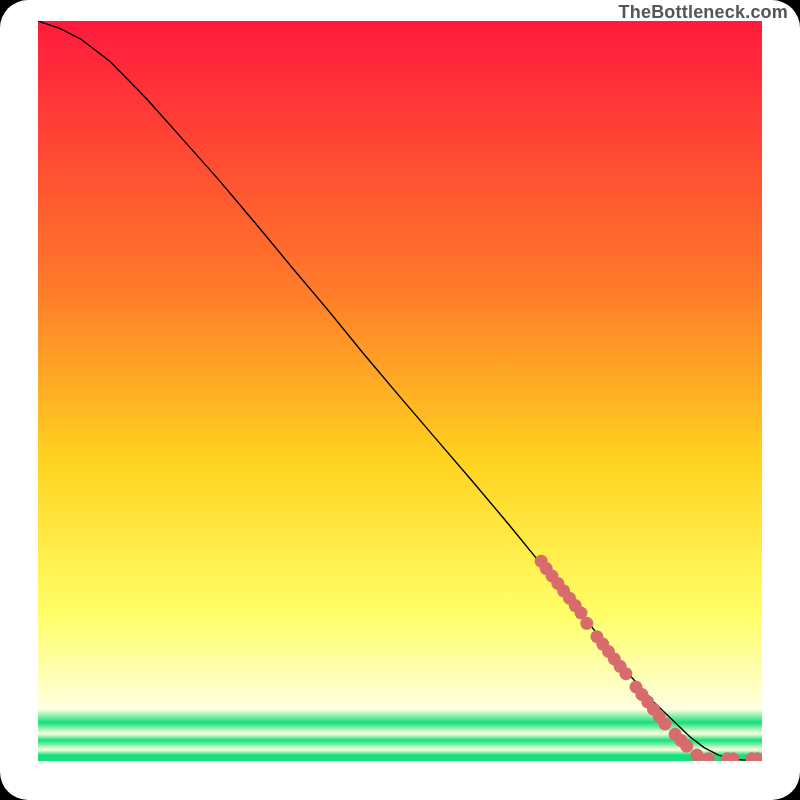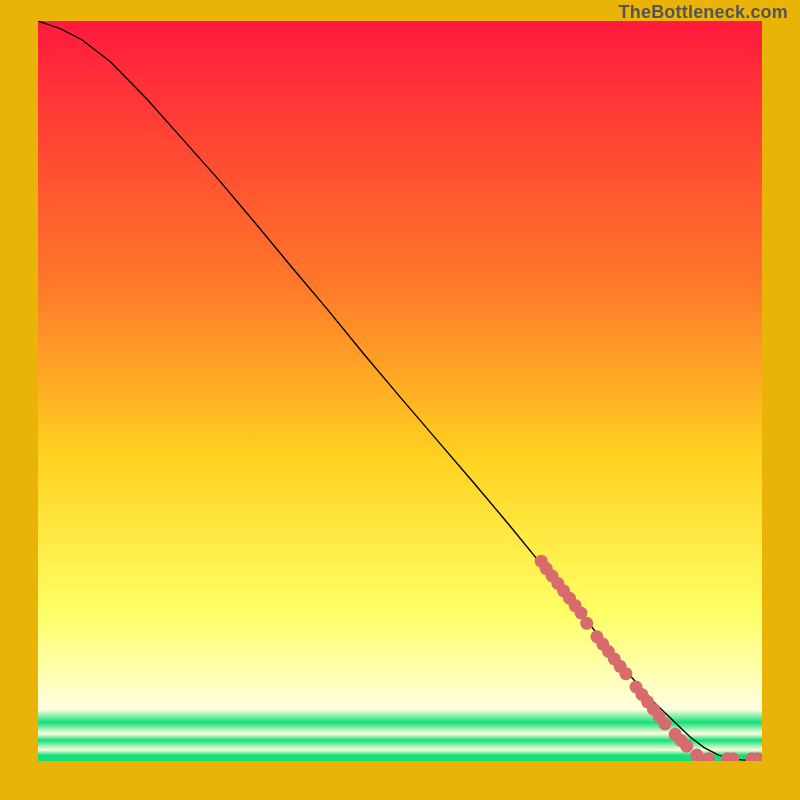--- a/index.html
+++ b/index.html
@@ -10,21 +10,22 @@
     overflow: hidden;
     background: #000;
     font-family: Arial, Helvetica, sans-serif;
   }
   .frame {
     position: absolute;
     left: 0;
     top: 0;
     width: 800px;
     height: 800px;
-    background: #eab308;
+    background: #ffffff;
+    border-radius: 28px;
   }
   .plot {
     position: absolute;
     left: 38px;
     top: 21px;
     width: 724px;
     height: 740px;
   }
   .credit {
     position: absolute;

